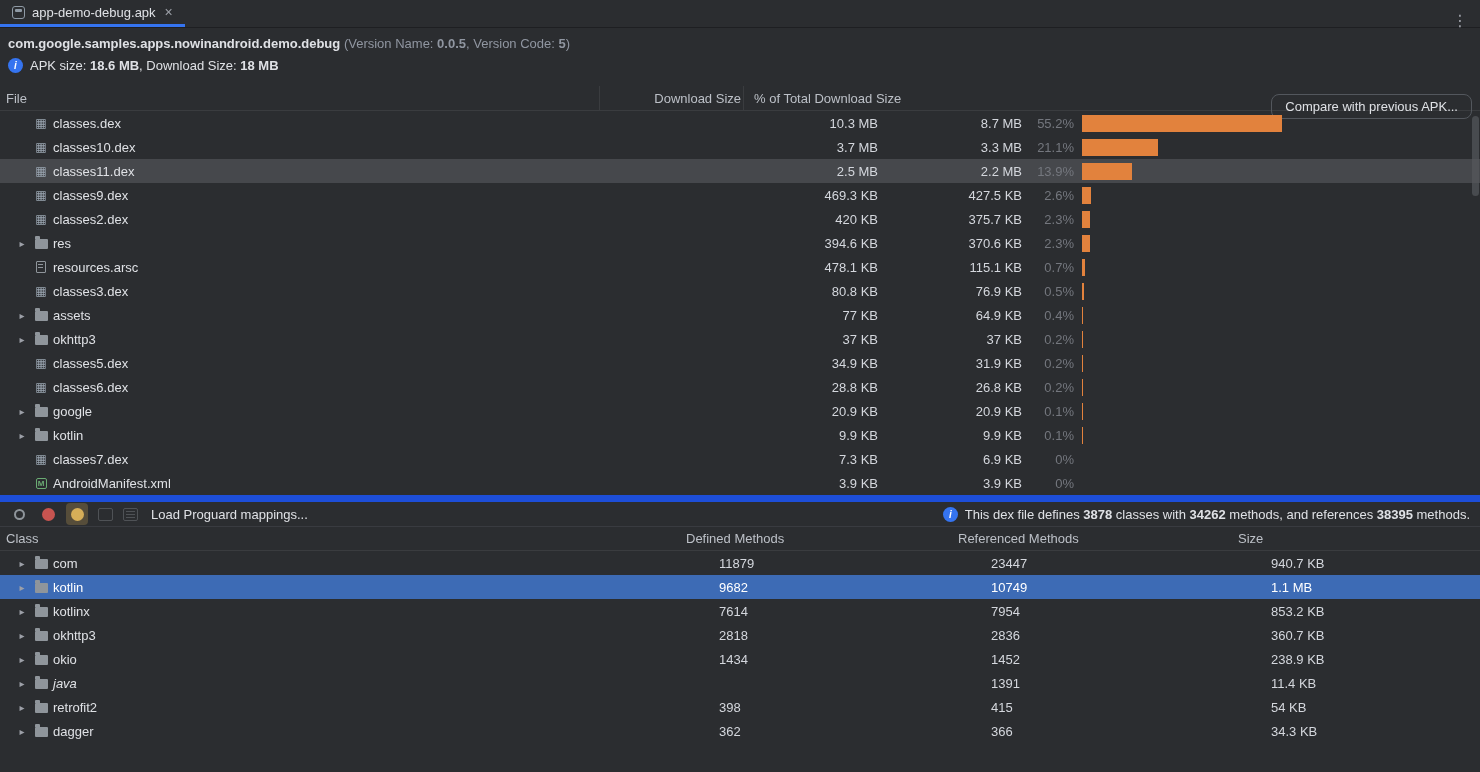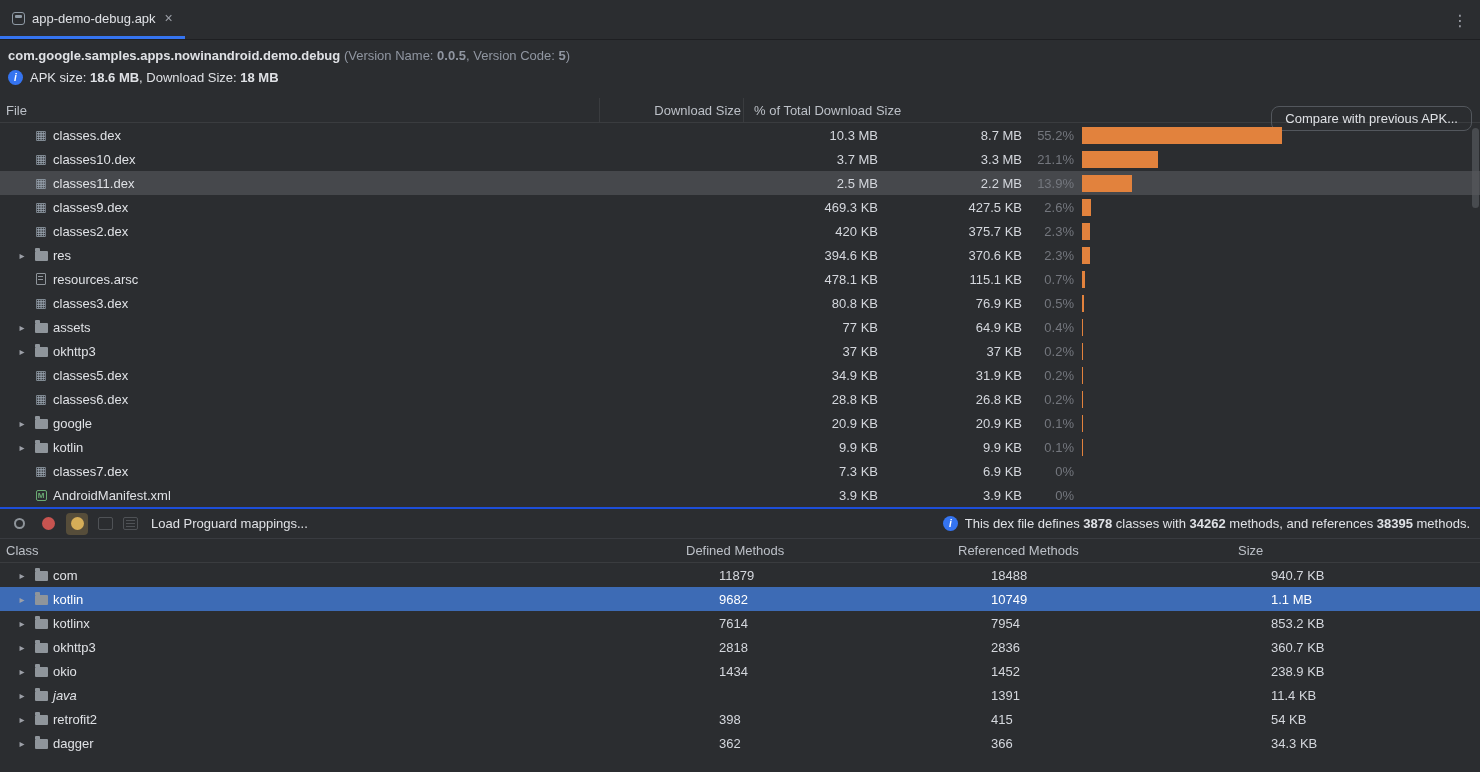--- a/index.html
+++ b/index.html
@@ -5,21 +5,21 @@
   * { box-sizing: border-box; }
   html,body { margin:0; padding:0; }
   body {
     width:1480px; height:772px; overflow:hidden;
     background:#2b2d30; color:#dfe1e5;
     font-family:"Liberation Sans","DejaVu Sans",sans-serif; font-size:13px;
   }
   .b { font-weight:bold; }
 
   
-  .tabbar { height:40px; border-bottom:1px solid #1e1f22; display:flex; align-items:stretch; position:relative; }
+  .tabbar { height:28px; border-bottom:1px solid #1e1f22; display:flex; align-items:stretch; position:relative; }
   .tab { display:flex; align-items:center; gap:7px; padding:0 12px; border-bottom:3px solid #3574f0; cursor:default; }
   .apk-icon { width:13px; height:13px; border:1px solid #8f9aa5; border-radius:3px; position:relative; flex:none; }
   .apk-icon::after { content:""; position:absolute; left:2px; top:2px; right:2px; height:3px; background:#8f9aa5; border-radius:1px; }
   .tab-close { color:#9da0a8; font-size:14px; margin-left:2px; }
   .kebab { position:absolute; right:12px; top:0; height:40px; display:flex; align-items:center; color:#9da0a8; font-size:16px; }
 
   
   .top-section { position:relative; }
   .pkg-line { padding:8px 4px 2px 8px; }
   .pkg-name { font-weight:bold; color:#dfe1e5; }
@@ -60,21 +60,21 @@
   .filei { width:10px; height:12px; border:1px solid #8f959b; border-radius:1px; position:relative; }
   .filei::after { content:""; position:absolute; left:1px; top:2px; width:5px; height:1px; background:#8f959b; box-shadow:0 3px 0 #8f959b; }
   .manif { width:11px; height:11px; border:1px solid #6aab73; border-radius:2px; color:#6aab73;
            font-size:8px; font-weight:bold; line-height:9px; text-align:center; }
   .fname { margin-left:3px; white-space:nowrap; }
   .fname.em { font-style:italic; }
 
   .vscroll { position:absolute; right:1px; top:5px; width:7px; height:80px; border-radius:4px; background:#56585c; opacity:.7; }
 
   
-  .dex-toolbar { height:31px; border-top:2px solid #1d4ed8; display:flex; align-items:center; padding:0 10px 0 8px; gap:7px; }
+  .dex-toolbar { height:31px; border-top:7px solid #1d4ed8; display:flex; align-items:center; padding:0 10px 0 8px; gap:7px; }
   .tbtn { width:22px; height:22px; border-radius:4px; display:flex; align-items:center; justify-content:center; flex:none; }
   .tbtn.sel { background:rgba(214,174,88,.25); }
   .circ { width:13px; height:13px; border-radius:50%; }
   .c-f { border:2px solid #8f959b; width:11px; height:11px; }
   .c-m { background:#c75450; }
   .c-r { background:#d6ae58; }
   .dico { width:15px; height:13px; border:1px solid #74777c; border-radius:2px; opacity:.5; position:relative; flex:none; margin-left:3px; }
   .dico.two::after { content:""; position:absolute; left:2px; top:2px; right:2px; height:1px; background:#74777c; box-shadow:0 3px 0 #74777c, 0 6px 0 #74777c; }
   .load-label { margin-left:6px; }
   .dex-info { margin-left:auto; display:flex; align-items:center; gap:7px; }
@@ -396,21 +396,21 @@
 
   <div class="crow">
     <div class="cc-class">
         <span class="chev">▸</span>
         <span class="ic">
           <span class="folder"></span>
         </span>
         <span class="fname">com</span>
       </div>
     <div class="cc-def">11879</div>
-    <div class="cc-ref">18488</div>
+    <div class="cc-ref">23447</div>
     <div class="cc-size">940.7 KB</div>
   </div>
 
   <div class="crow sel-blue">
     <div class="cc-class">
         <span class="chev">▸</span>
         <span class="ic">
           <span class="folder"></span>
         </span>
         <span class="fname">kotlin</span>

